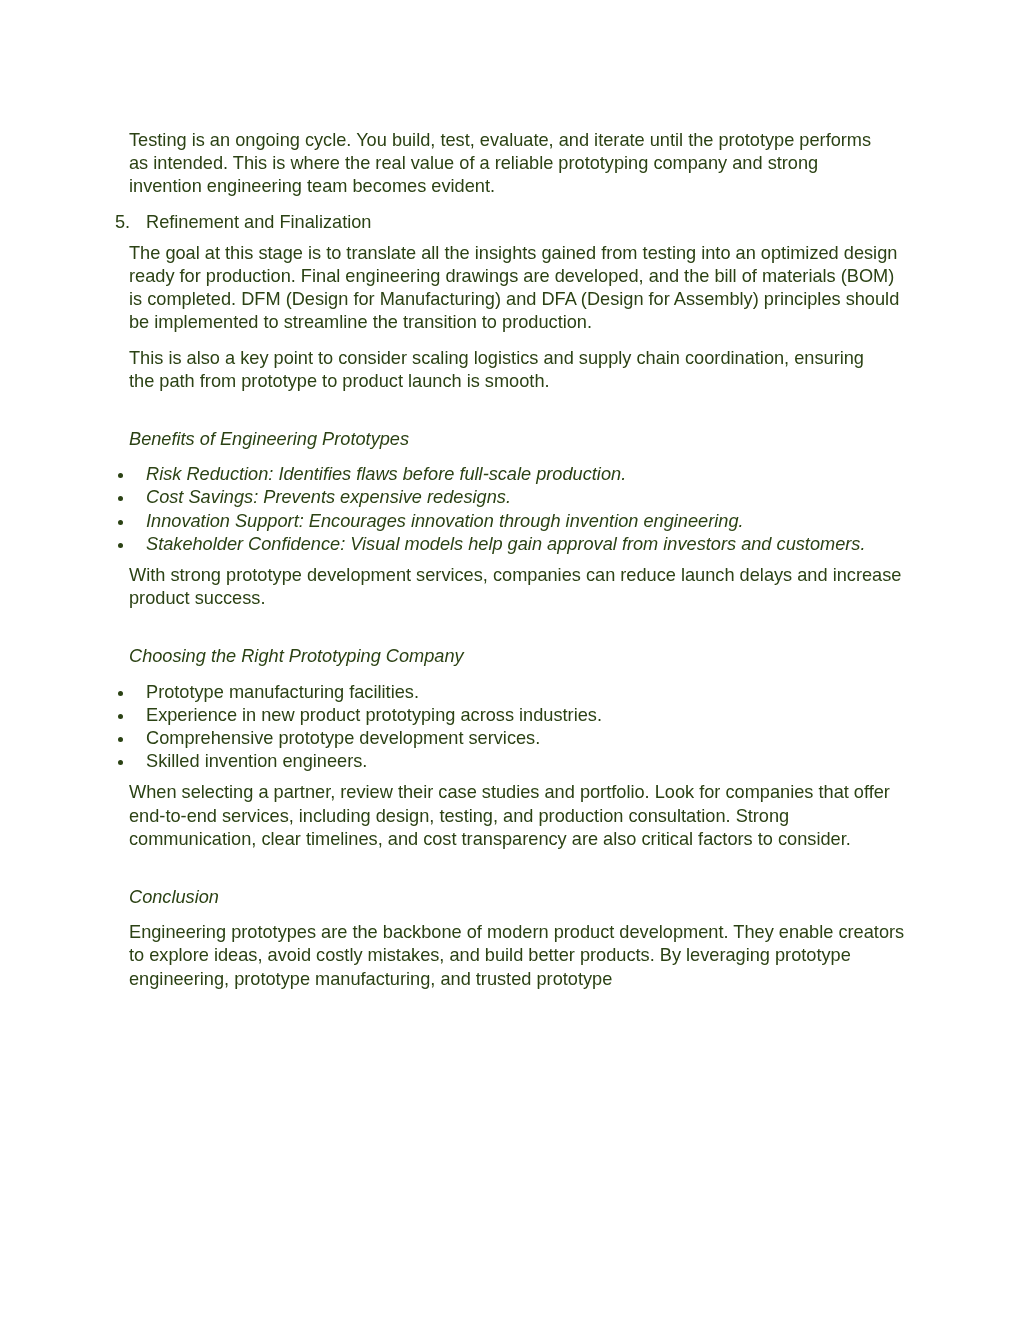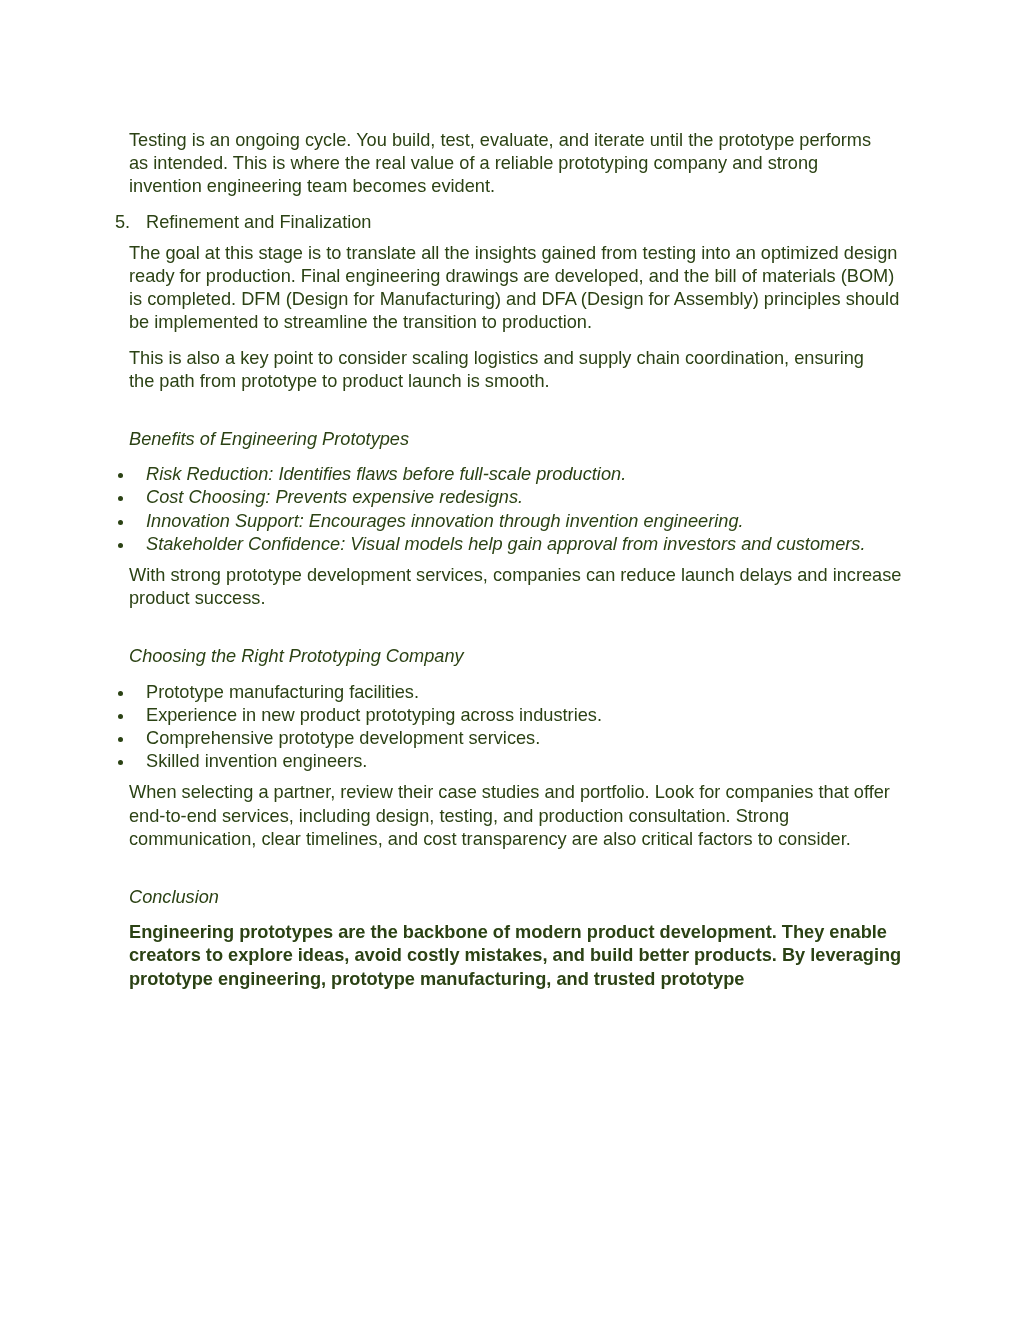--- a/index.html
+++ b/index.html
@@ -38,31 +38,31 @@
       <span class="num">5.</span>
       <span>Refinement and Finalization</span>
     </li>
   </ol>
   <p style="width:775px;">The goal at this stage is to translate all the insights gained from testing into an optimized design ready for production. Final engineering drawings are developed, and the bill of materials (BOM) is completed. DFM (Design for Manufacturing) and DFA (Design for Assembly) principles should be implemented to streamline the transition to production.</p>
   <p class="gap-s" style="width:760px;">This is also a key point to consider scaling logistics and supply chain coordination, ensuring the path from prototype to product launch is smooth.</p>
 
   <p class="gap-l heading">Benefits of Engineering Prototypes</p>
   <ul class="list gap-s" style="width:760px;font-style:italic;">
     <li class="bullet">Risk Reduction: Identifies flaws before full-scale production.</li>
-    <li class="bullet">Cost Choosing: Prevents expensive redesigns.</li>
+    <li class="bullet">Cost Savings: Prevents expensive redesigns.</li>
     <li class="bullet">Innovation Support: Encourages innovation through invention engineering.</li>
     <li class="bullet">Stakeholder Confidence: Visual models help gain approval from investors and customers.</li>
   </ul>
   <p style="width:790px;">With strong prototype development services, companies can reduce launch delays and increase product success.</p>
 
   <p class="gap-l heading">Choosing the Right Prototyping Company</p>
   <ul class="list gap-s">
     <li class="bullet">Prototype manufacturing facilities.</li>
     <li class="bullet">Experience in new product prototyping across industries.</li>
     <li class="bullet">Comprehensive prototype development services.</li>
     <li class="bullet">Skilled invention engineers.</li>
   </ul>
   <p style="width:790px;">When selecting a partner, review their case studies and portfolio. Look for companies that offer end-to-end services, including design, testing, and production consultation. Strong communication, clear timelines, and cost transparency are also critical factors to consider.</p>
 
   <p class="gap-l heading">Conclusion</p>
-  <p class="gap-s" style="width:795px;font-weight:bold;">Engineering prototypes are the backbone of modern product development. They enable creators to explore ideas, avoid costly mistakes, and build better products. By leveraging prototype engineering, prototype manufacturing, and trusted prototype</p>
+  <p class="gap-s" style="width:795px;">Engineering prototypes are the backbone of modern product development. They enable creators to explore ideas, avoid costly mistakes, and build better products. By leveraging prototype engineering, prototype manufacturing, and trusted prototype</p>
 
 </div>
 
 </body></html>

